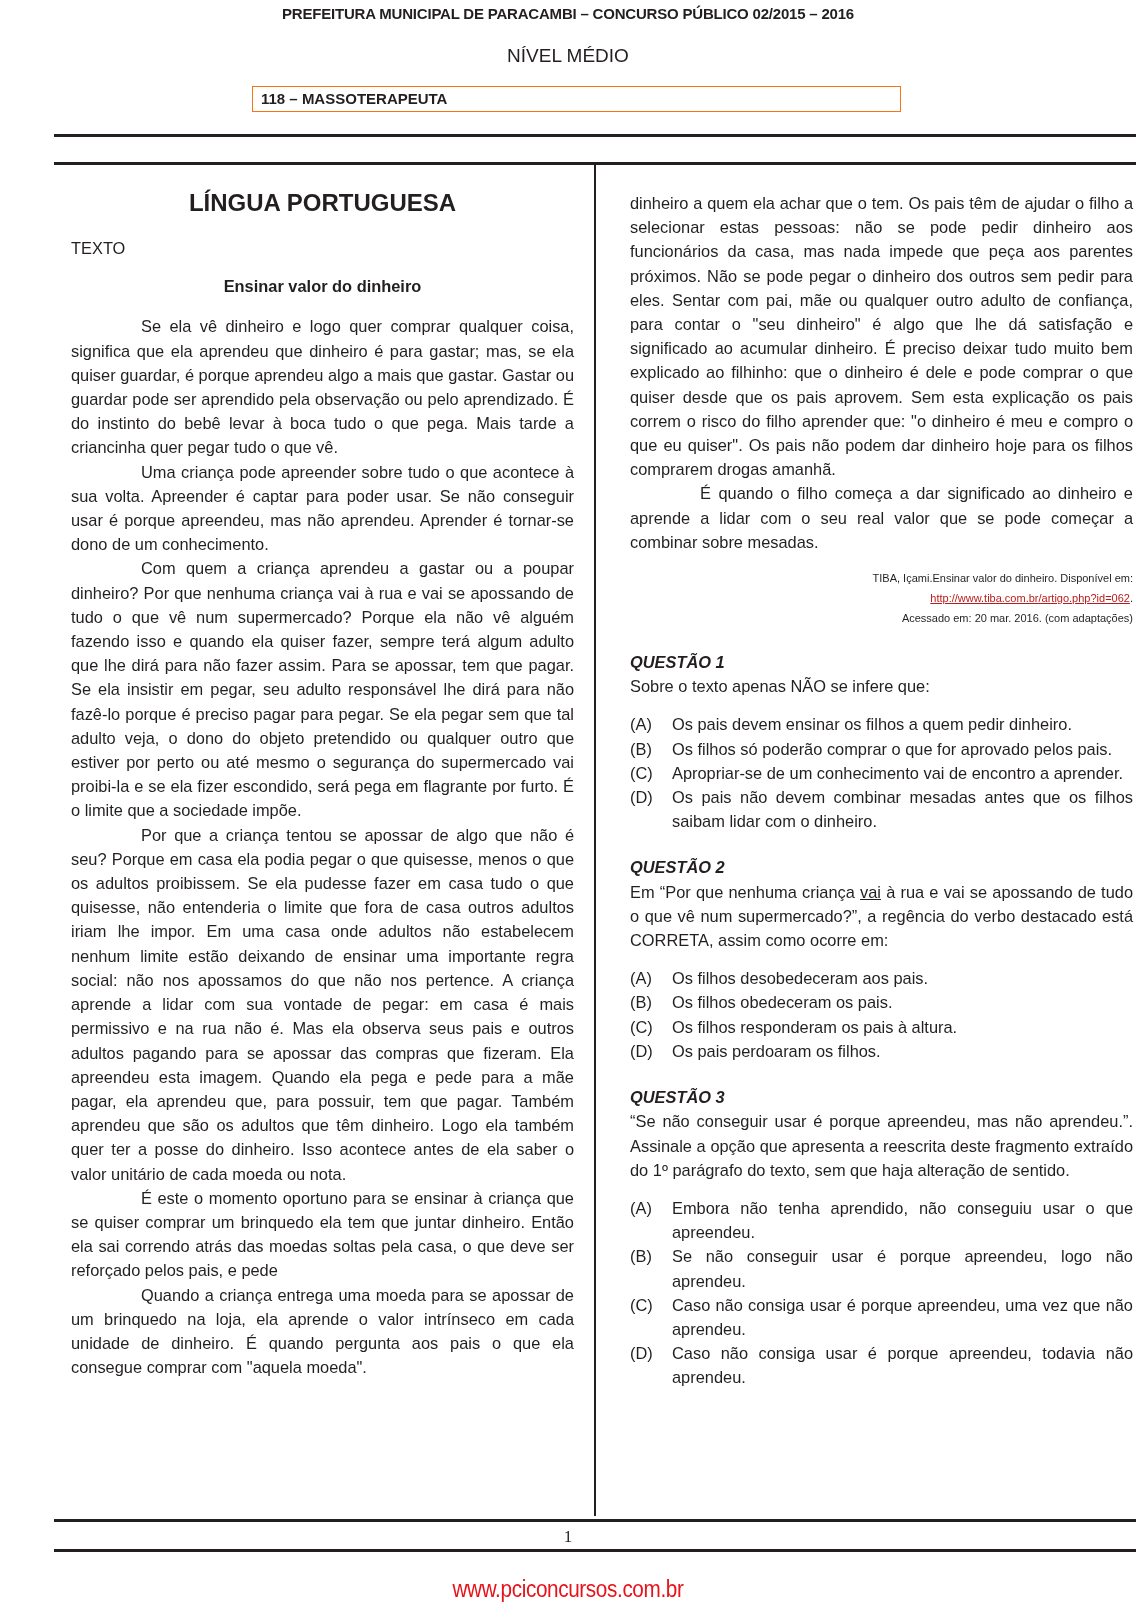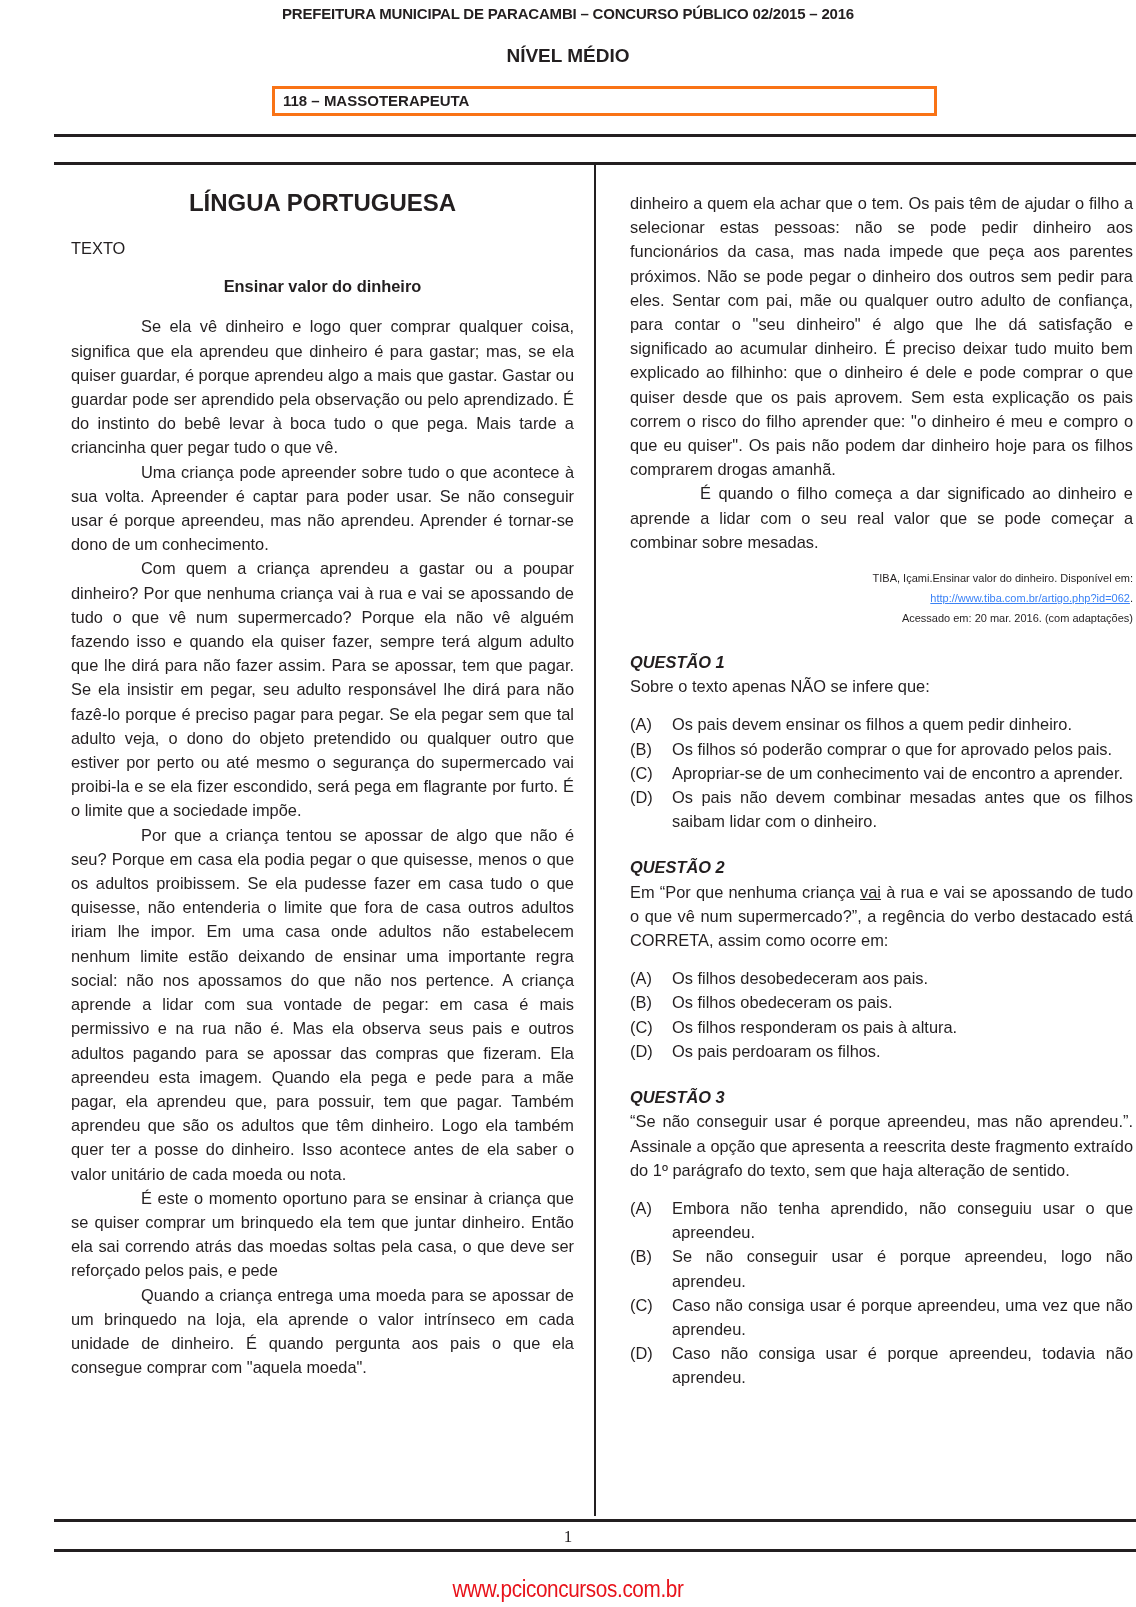--- a/index.html
+++ b/index.html
@@ -22,29 +22,28 @@
       text-align: center;
       font-family: "Liberation Sans Narrow", "Liberation Sans", sans-serif;
       font-weight: bold;
       font-size: 15px;
       letter-spacing: -0.2px;
       line-height: 26px;
     }
     .hdr-level {
       left: 0; width: 1136px; top: 43px;
       text-align: center;
-      font-weight: bold;
+      font-weight: normal;
       font-size: 19px;
       line-height: 26px;
     }
     .role-box {
-      left: 272px; top: 86px; width: 647px; height: 24px;
-      border: 3px solid #f97316;
+      left: 252px; top: 86px; width: 647px; height: 24px;
+      border: 1px solid #f97316;
       box-sizing: content-box;
-      padding-left: 12px;
     }
     .role-box span {
       position: absolute; left: 8px; top: 2px;
       font-weight: bold; font-size: 15px; line-height: 20px;
     }
     .hline {
       left: 54px; right: 0;
       height: 3px;
       background: #231f20;
     }
@@ -77,21 +76,21 @@
       margin-bottom: 16px !important;
     }
 
     .source {
       text-align: right;
       font-size: 11px;
       line-height: 20px;
       margin-top: 14px !important;
     }
     .source .link {
-      color: #3b82f6;
+      color: #b91c1c;
       text-decoration: underline;
     }
 
     .q-head {
       font-weight: bold; font-style: italic;
       margin-top: 22px !important;
     }
     .q-stem { margin-bottom: 14px !important; }
     .opt {
       position: relative;

